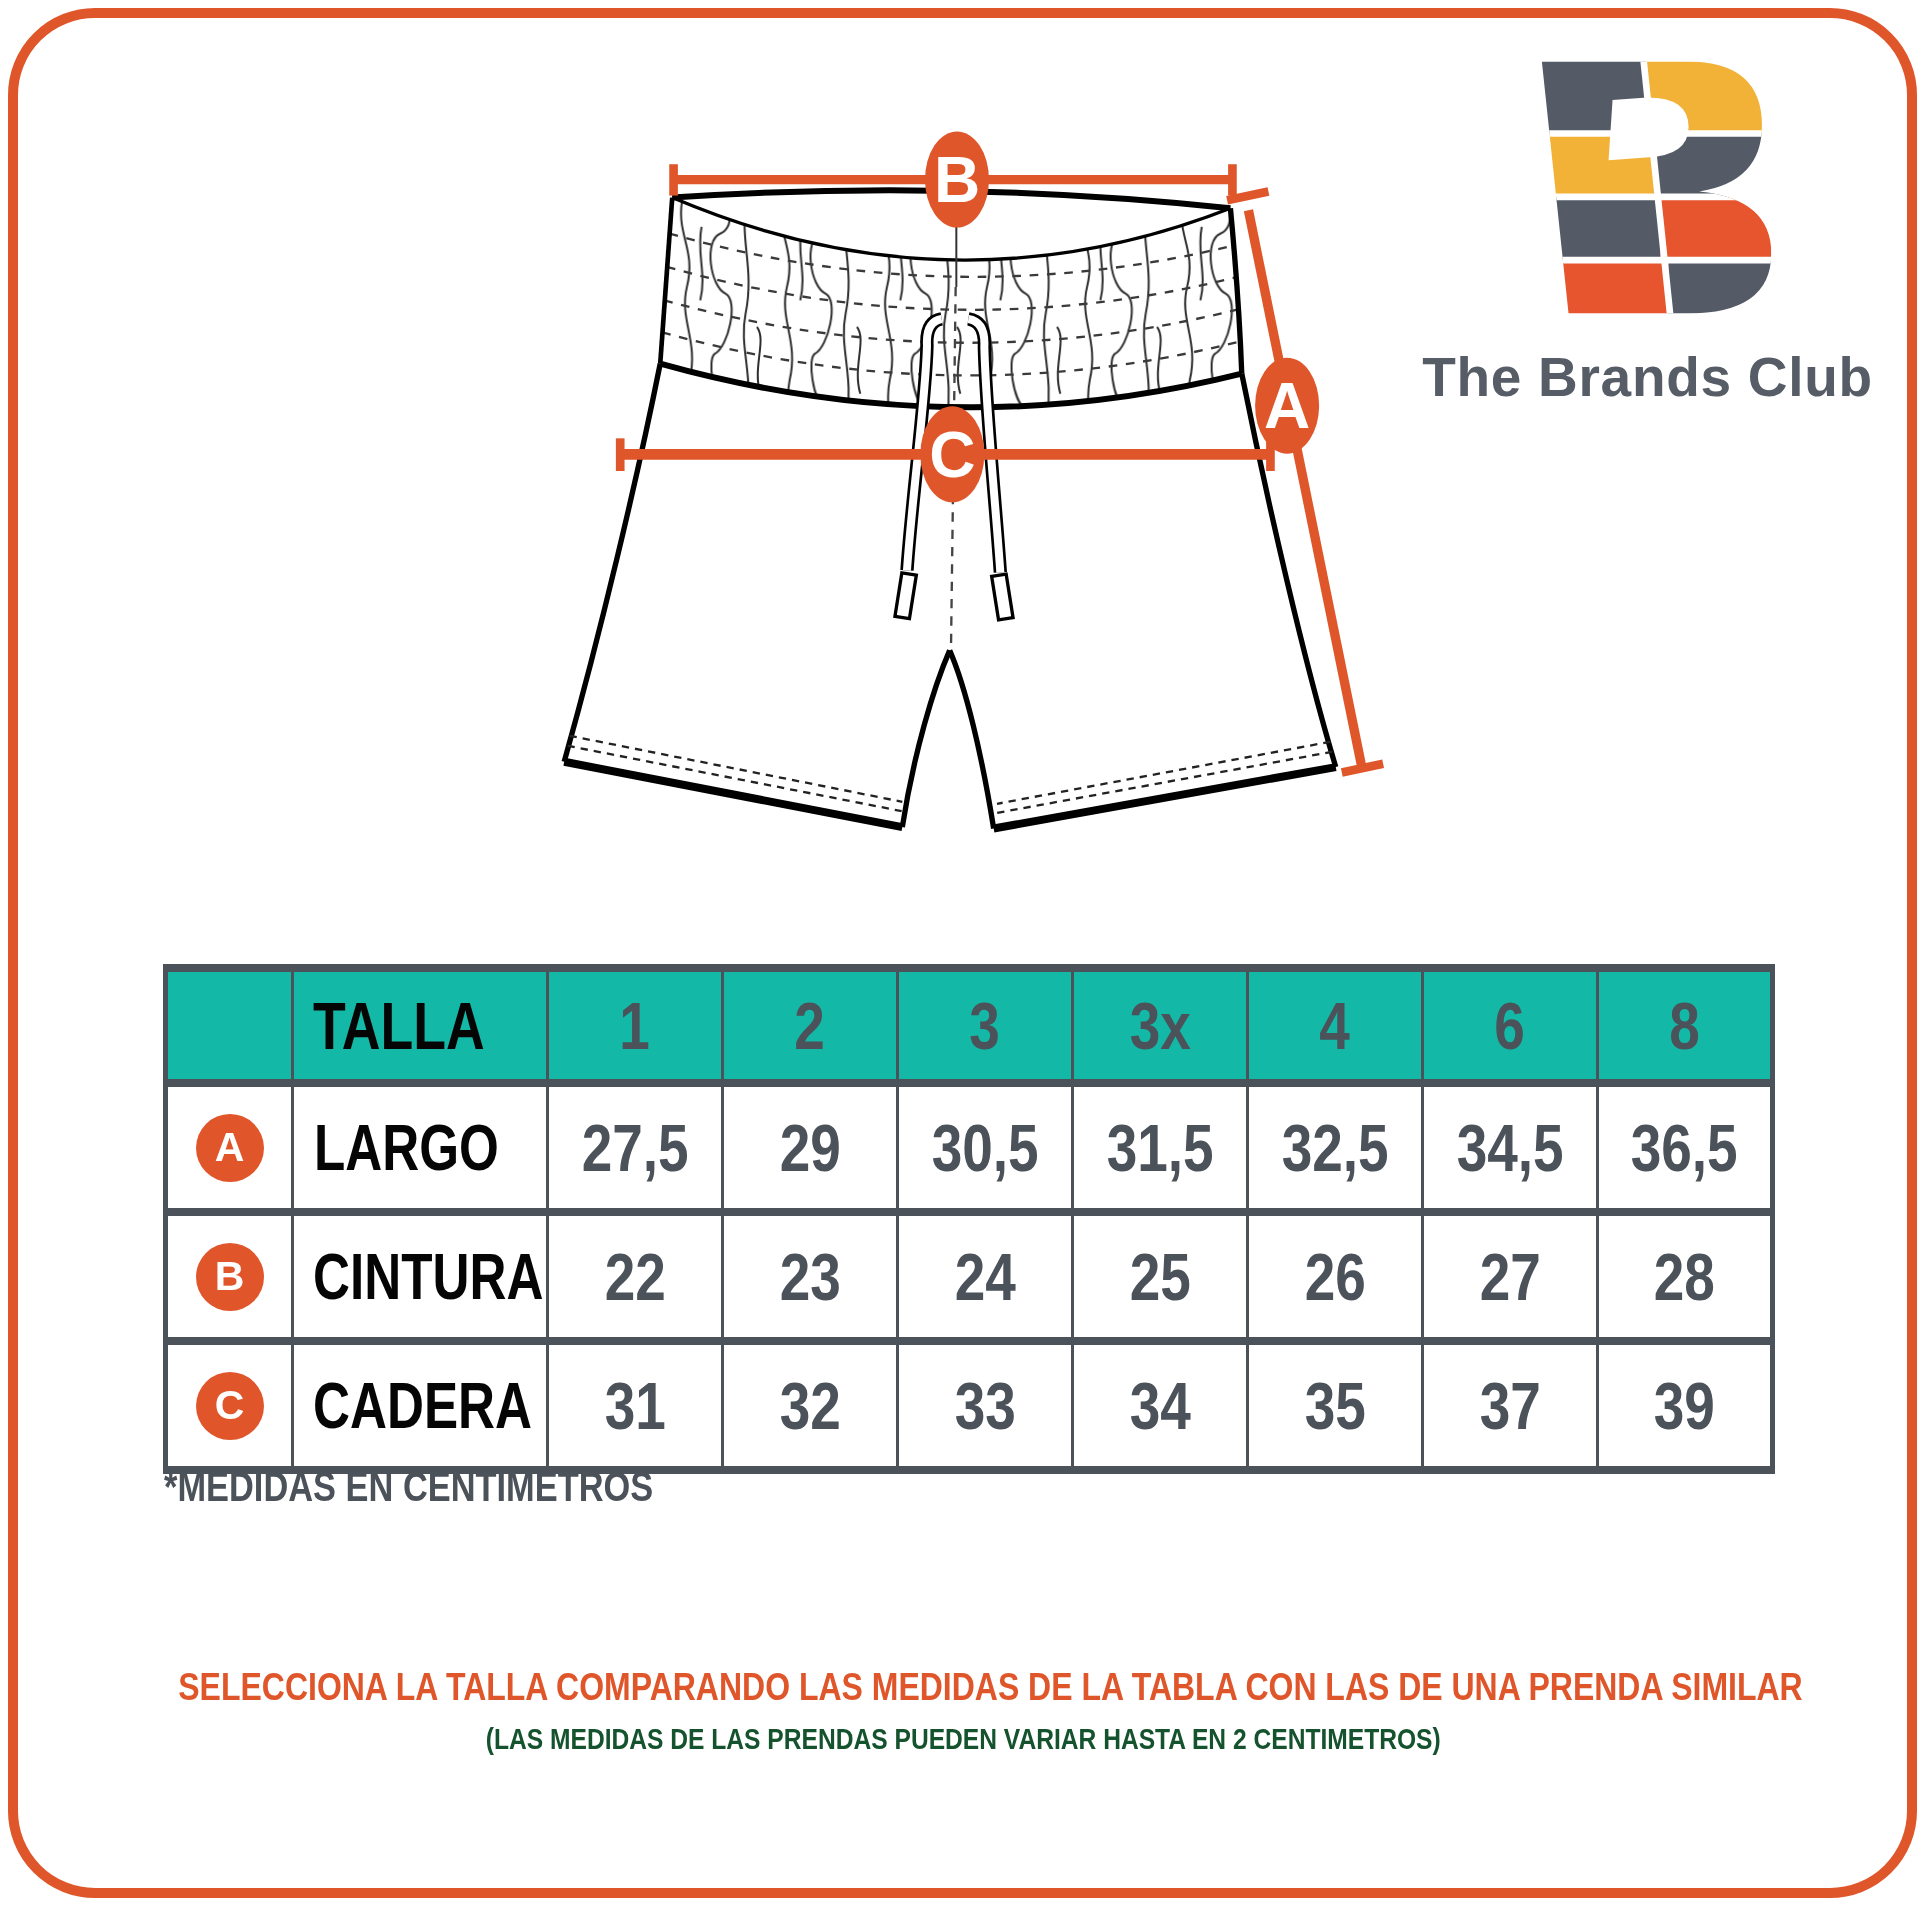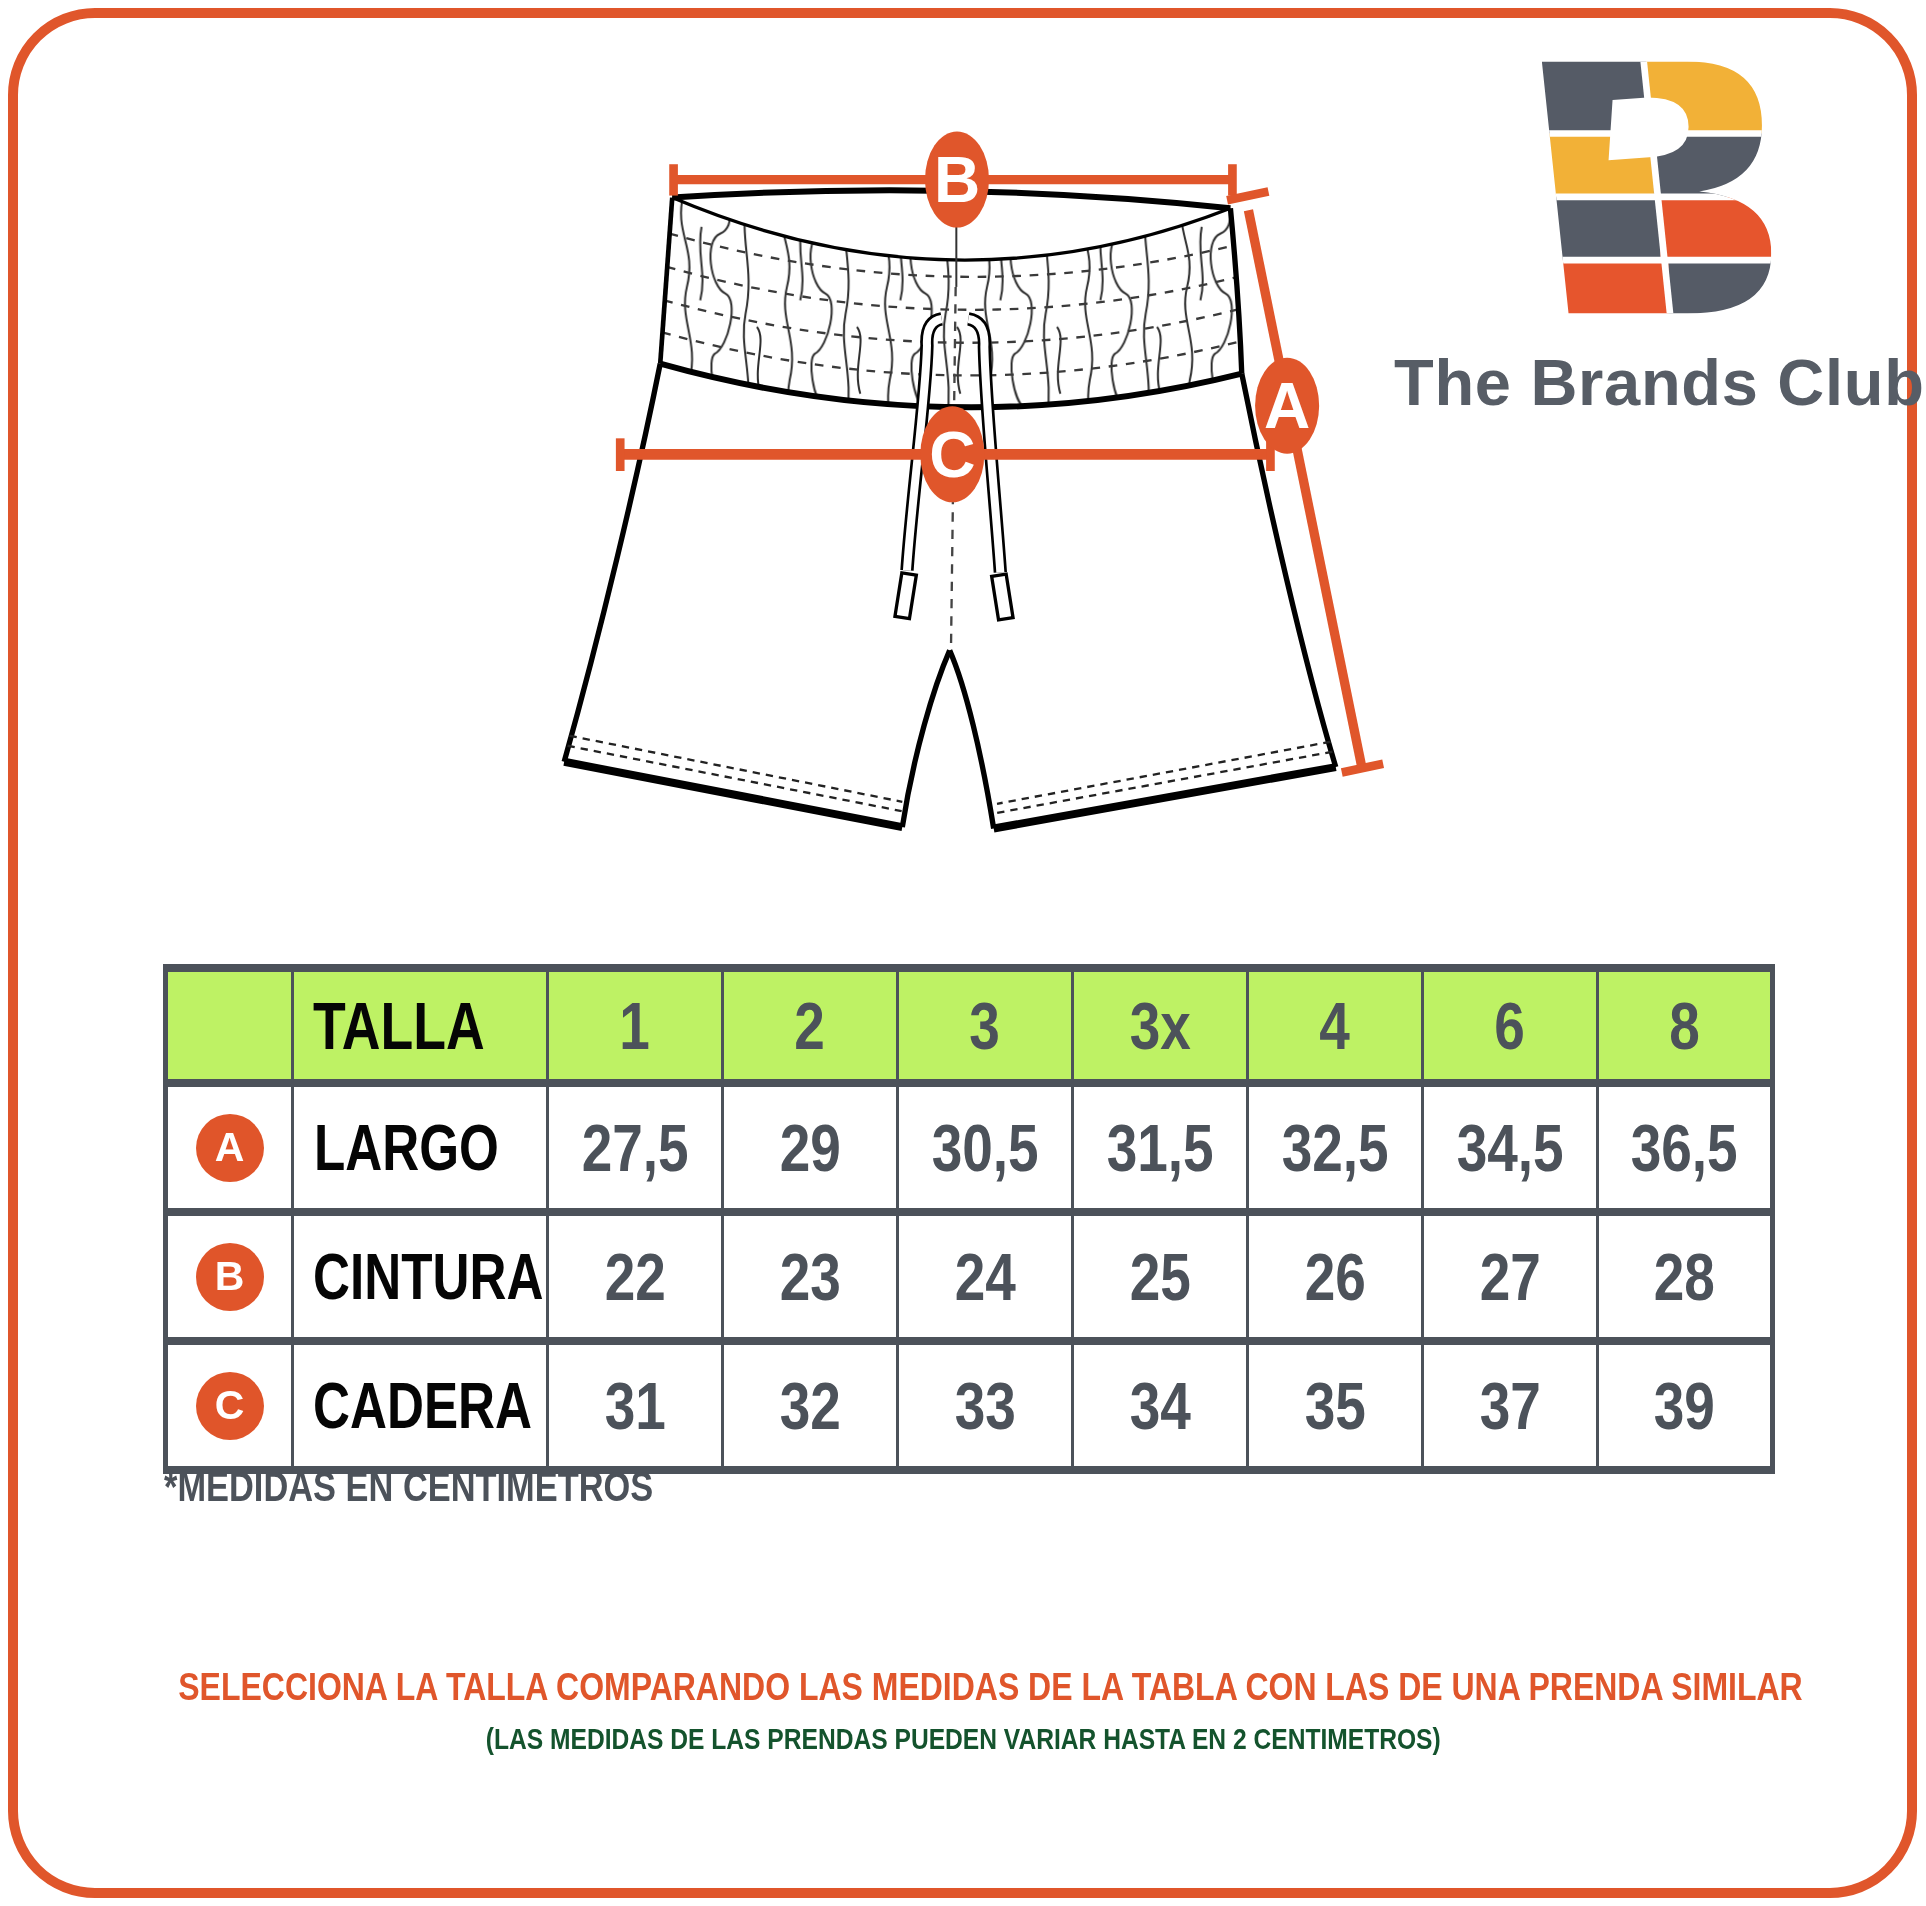--- a/index.html
+++ b/index.html
@@ -11,33 +11,33 @@
   #frame{
     position:absolute;left:8px;top:8px;right:9.3px;bottom:9.3px;
     border:10.7px solid #E0562B;border-radius:87px;pointer-events:none;
   }
   
   #diagram{position:absolute;left:0;top:0;}
   
   #logo-mark{position:absolute;left:0;top:0;}
   #logo-text{
     position:absolute;left:1394px;top:345px;width:507px;text-align:center;
-    font-size:65px;font-weight:600;color:#575D66;letter-spacing:0.7px;white-space:nowrap;
+    font-size:55px;font-weight:600;color:#575D66;letter-spacing:0.7px;white-space:nowrap;
   }
   
   #size-table{
     position:absolute;left:163px;top:964px;width:1605px;height:482px;
     border-collapse:collapse;table-layout:fixed;background:#ffffff;
   }
   #size-table th,#size-table td{
     border:3.3px solid #4C525A;border-top-width:8.7px;border-bottom-width:8.7px;
     padding:0;vertical-align:middle;text-align:center;overflow:hidden;
   }
   #size-table{border:5.3px solid #4C525A;}
-  #size-table thead th{background:#bef264;height:107px;}
+  #size-table thead th{background:#14b8a6;height:107px;}
   #size-table tbody td{height:121px;background:#ffffff;}
   .cond{display:inline-block;transform:scaleX(0.82);transform-origin:center;white-space:nowrap;}
   .cond-left{display:inline-block;transform:scaleX(0.80);transform-origin:left center;white-space:nowrap;}
   .size-num{font-size:67px;font-weight:bold;color:#4C525A;}
   .corner-cell{background:#F0A73D;}
   .talla-cell{text-align:left !important;padding-left:18.7px !important;}
   .talla-label{font-size:67px;font-weight:bold;color:#050505;}
   .row-label-cell{text-align:right;padding-left:18.7px !important;}
   .row-label{font-size:64px;font-weight:bold;color:#050505;}
   .value{font-size:67px;font-weight:bold;color:#4C525A;}

